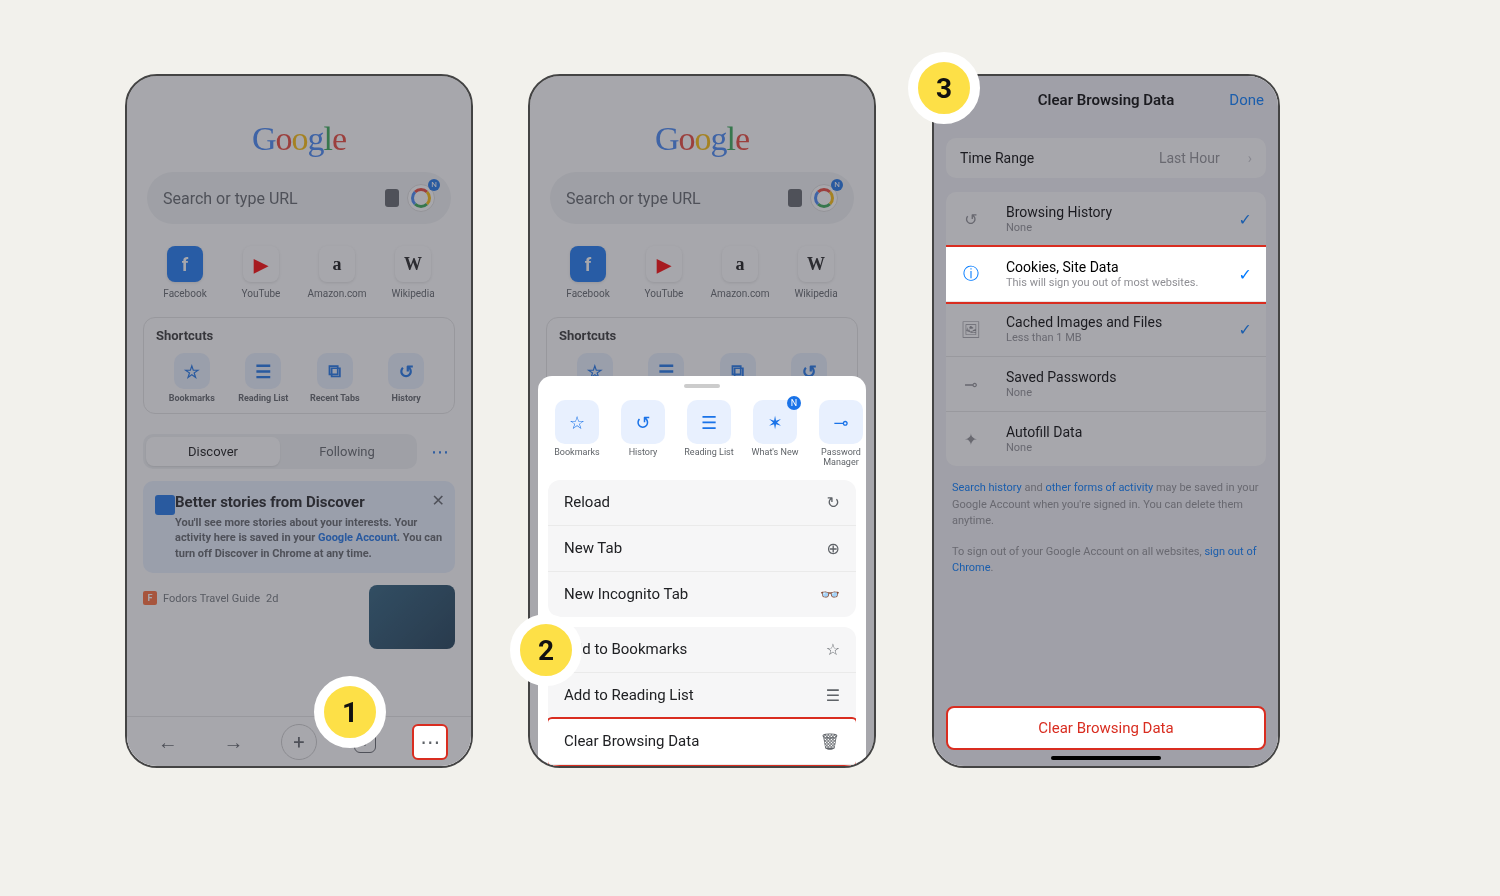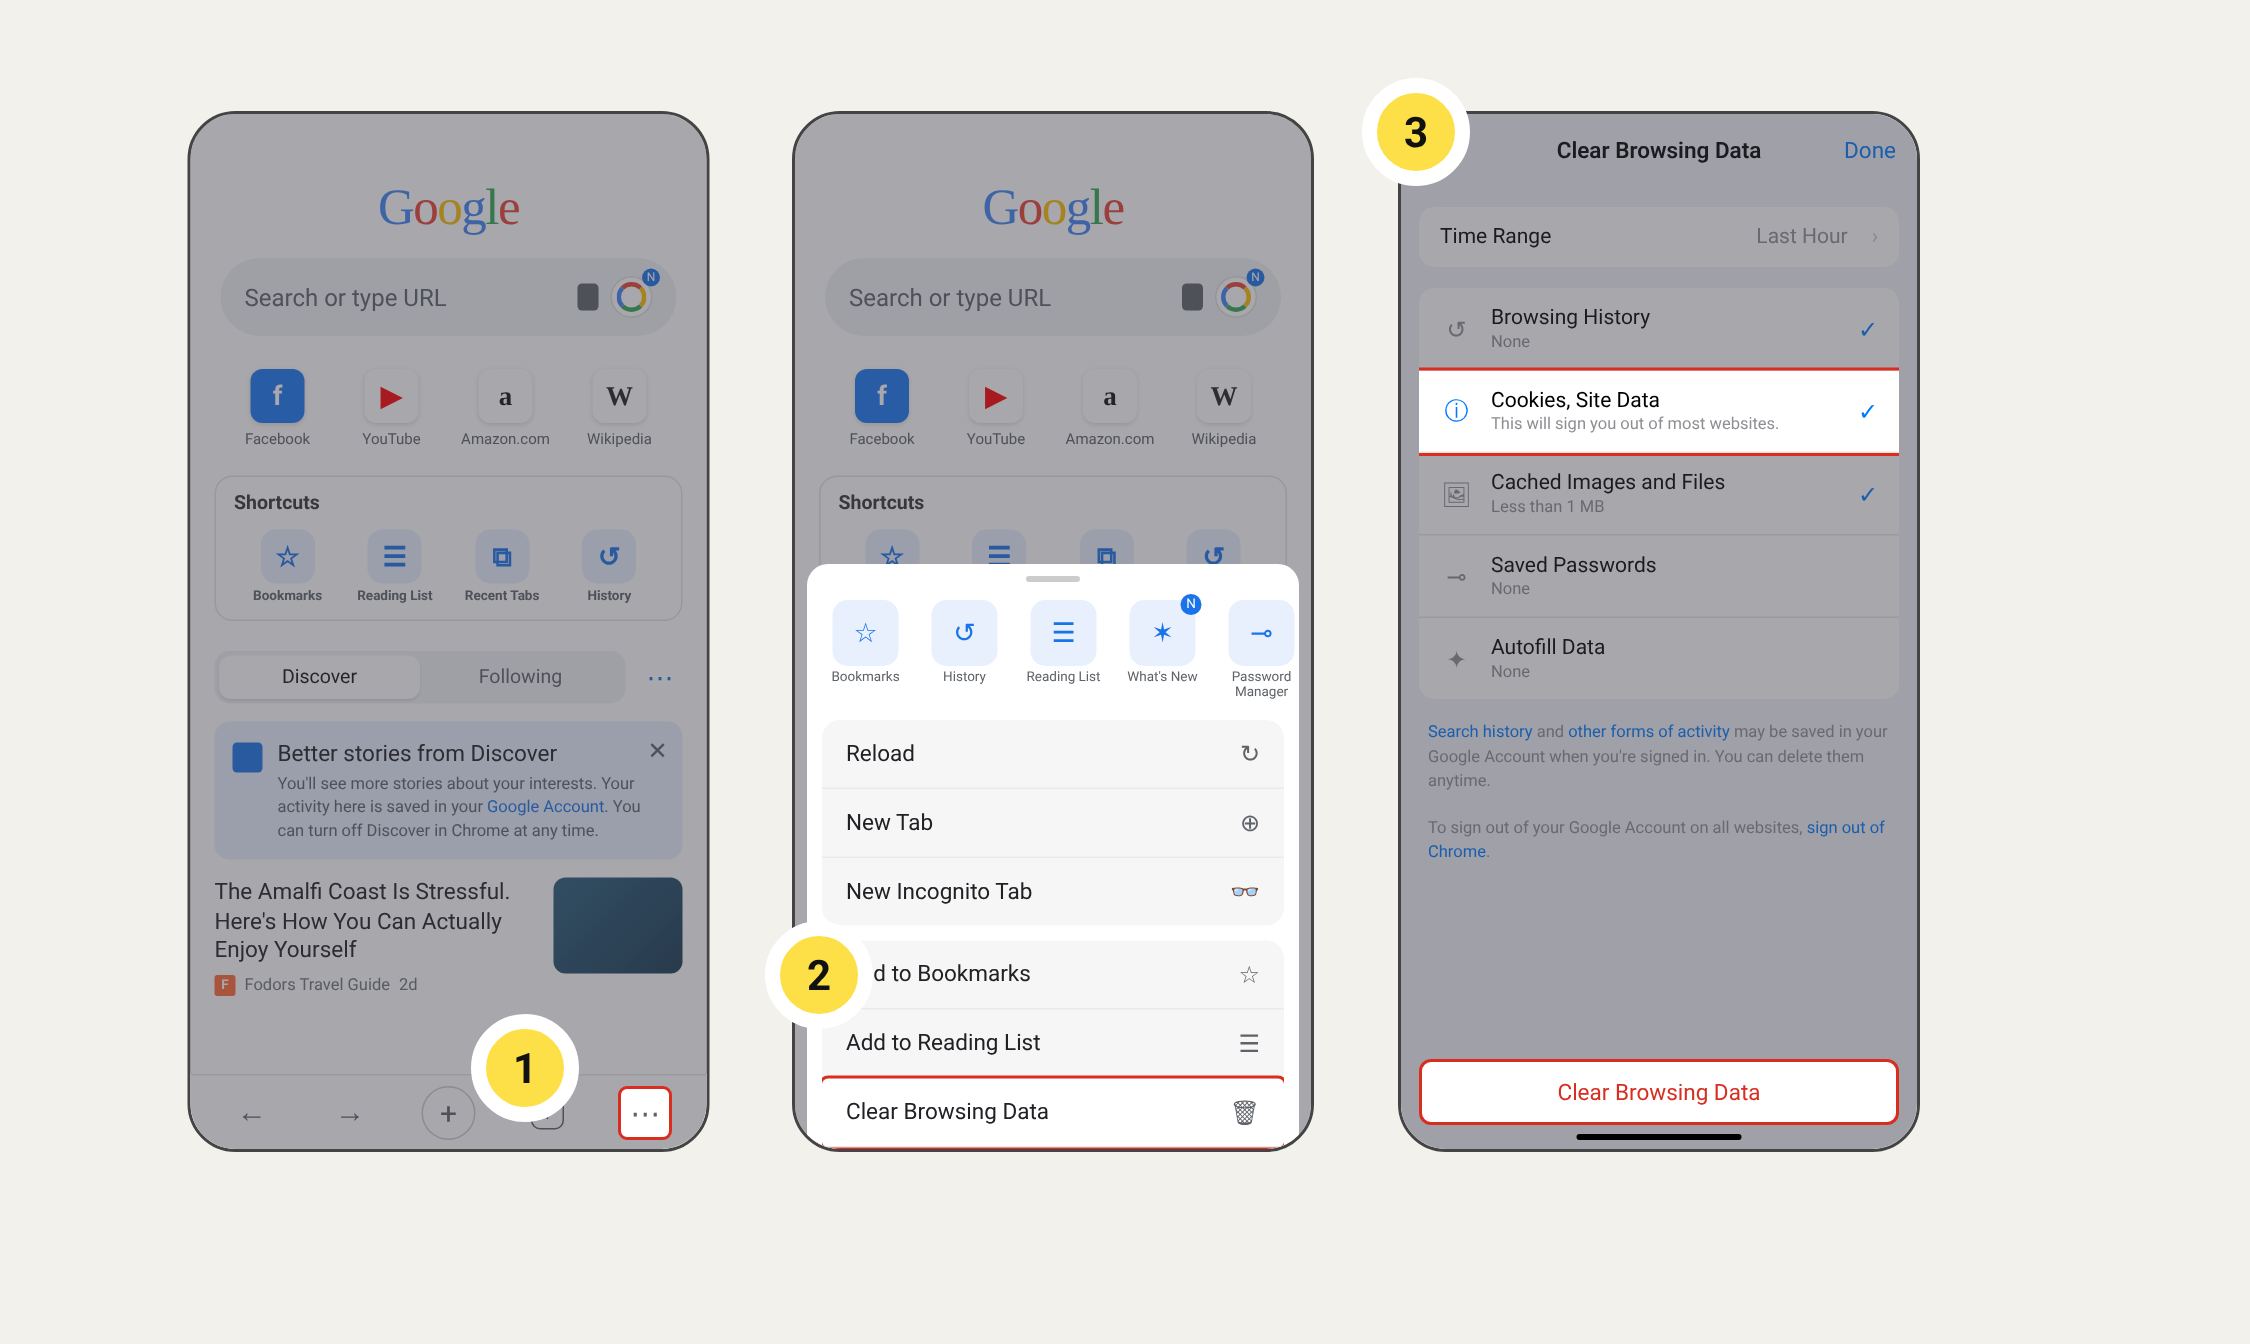--- a/index.html
+++ b/index.html
@@ -43,21 +43,21 @@
   .sc-lbl{font-size:9px;color:#5f6368;}
   
   .feed-tabs{margin:20px 6px 0;display:flex;align-items:center;gap:8px;}
   .seg{flex:1;display:flex;background:#f1f3f4;border-radius:10px;padding:3px;}
   .seg-btn{flex:1;text-align:center;padding:7px;font-size:13px;color:#5f6368;border-radius:8px;}
   .seg-btn.active{background:#fff;color:#111;box-shadow:0 1px 2px rgba(0,0,0,0.1);}
   .kebab{width:30px;text-align:center;color:#1a73e8;font-size:18px;}
   
   .disc-card{margin:12px 6px;background:#e8f0fe;border-radius:10px;padding:12px;position:relative;}
   .disc-card .x{position:absolute;top:10px;right:10px;color:#5f6368;font-size:16px;}
-  .disc-card .dh{display:flex;gap:10px;}
+  .disc-card .dh{display:flex;font-weight:bold;}
   .disc-docicon{width:20px;height:20px;background:#1a73e8;border-radius:3px;margin-top:2px;flex-shrink:0;}
   .disc-title{font-size:15px;color:#202124;margin-bottom:4px;}
   .disc-body{font-size:11px;color:#5f6368;line-height:1.4;}
   .disc-body a{color:#1a73e8;text-decoration:none;}
   
   .article{margin:8px 6px;display:flex;gap:10px;}
   .art-txt{flex:1;}
   .art-title{font-size:15px;color:#202124;line-height:1.3;}
   .art-meta{margin-top:6px;font-size:11px;color:#70757a;display:flex;align-items:center;gap:6px;}
   .art-src-ico{width:14px;height:14px;background:#ff6b35;border-radius:2px;color:#fff;font-size:9px;text-align:center;line-height:14px;font-weight:700;}
@@ -83,21 +83,21 @@
   .menu-item:last-child{border-bottom:none;}
   .mi-ico{color:#5f6368;font-size:16px;}
   .menu-item.hl{position:relative;z-index:70;background:#fff;outline:2.5px solid #d92d20;box-shadow:0 0 0 1px #fff inset;border-radius:4px;}
   
   
   .p3{background:#f2f2f7;height:100%;}
   .nav3{height:48px;display:flex;align-items:center;justify-content:center;position:relative;}
   .nav3 .ttl{font-weight:600;font-size:15px;}
   .nav3 .done{position:absolute;right:14px;color:#007aff;font-size:15px;text-align:right;}
   .grp3{margin:14px 12px 0;background:#fff;border-radius:10px;overflow:hidden;}
-  .row3{display:flex;align-items:center;padding:12px 14px;gap:12px;border-bottom:0.5px solid #e5e5e5;}
+  .row3{display:flex;align-items:center;padding:12px 14px;gap:24px;border-bottom:0.5px solid #e5e5e5;}
   .row3:last-child{border-bottom:none;}
   .r3-ico{width:22px;height:22px;display:flex;align-items:center;justify-content:center;color:#8e8e93;font-size:16px;flex-shrink:0;}
   .r3-txt{flex:1;}
   .r3-main{font-size:14px;color:#000;}
   .r3-sub{font-size:11px;color:#8e8e93;margin-top:1px;}
   .r3-val{font-size:14px;color:#8e8e93;}
   .chev{color:#c7c7cc;font-size:14px;margin-left:4px;}
   .chk{color:#007aff;font-size:16px;}
   .row3.hl{outline:2.5px solid #d92d20;position:relative;z-index:70;background:#fff;}
   
@@ -173,21 +173,20 @@
         <div class="dh">
           <div class="disc-docicon"></div>
           <div>
             <div class="disc-title">Better stories from Discover</div>
             <div class="disc-body"><span>You'll see more stories about your interests. Your activity here is saved in your </span><a>Google Account</a><span>. You can turn off Discover in Chrome at any time.</span></div>
           </div>
         </div>
       </div>
       <div class="article">
         <div class="art-txt">
-          <div class="art-title">The Amalfi Coast Is Stressful. Here's How You Can Actually Enjoy Yourself</div>
           <div class="art-meta">
               <span class="art-src-ico">F</span>
               <span>Fodors Travel Guide</span>
               <span>2d</span>
             </div>
         </div>
         <div class="art-img"></div>
       </div>
     </div>
     <div class="bottom-bar">

